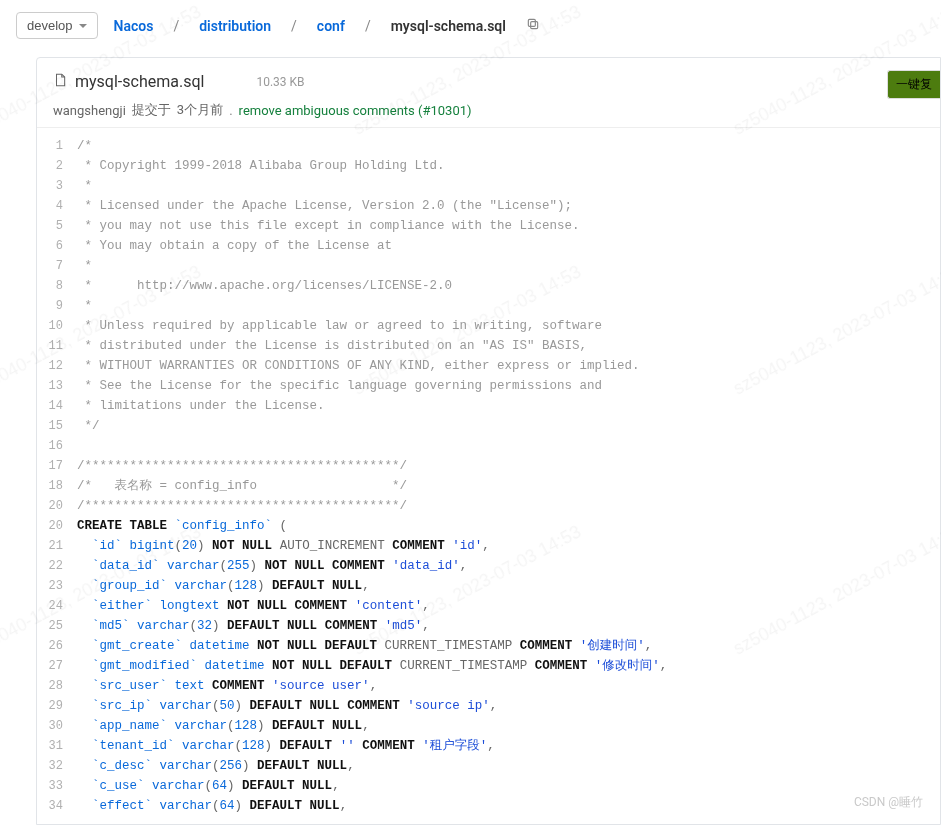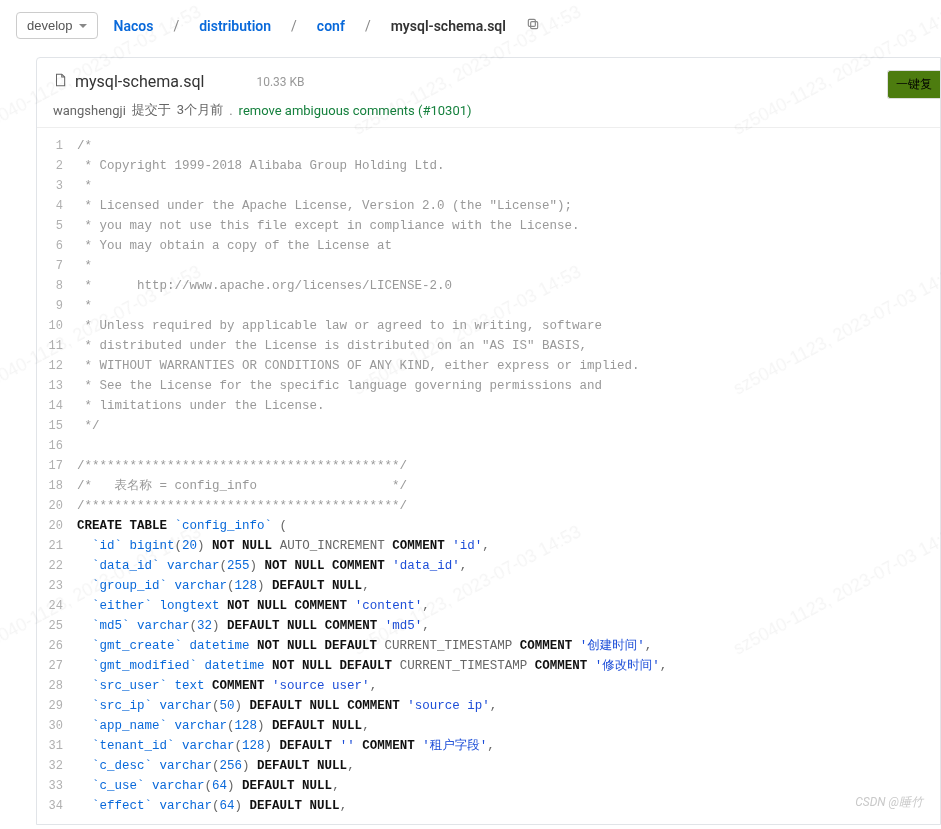--- a/index.html
+++ b/index.html
@@ -129,21 +129,20 @@
   .c-num { color: #0969da; }
   .c-str { color: #1d4ed8; text-align: right; }
   .c-punct { color: #666; }
   .watermark {
     position: fixed;
     bottom: 18px;
     right: 18px;
     font-size: 12px;
     color: #c9c9c9;
     pointer-events: none;
-    font-style: italic;
   }
   .diag-wm {
     position: fixed;
     color: rgba(0,0,0,0.045);
     font-size: 18px;
     transform: rotate(-28deg);
     pointer-events: none;
     white-space: nowrap;
     font-family: sans-serif;
   }

